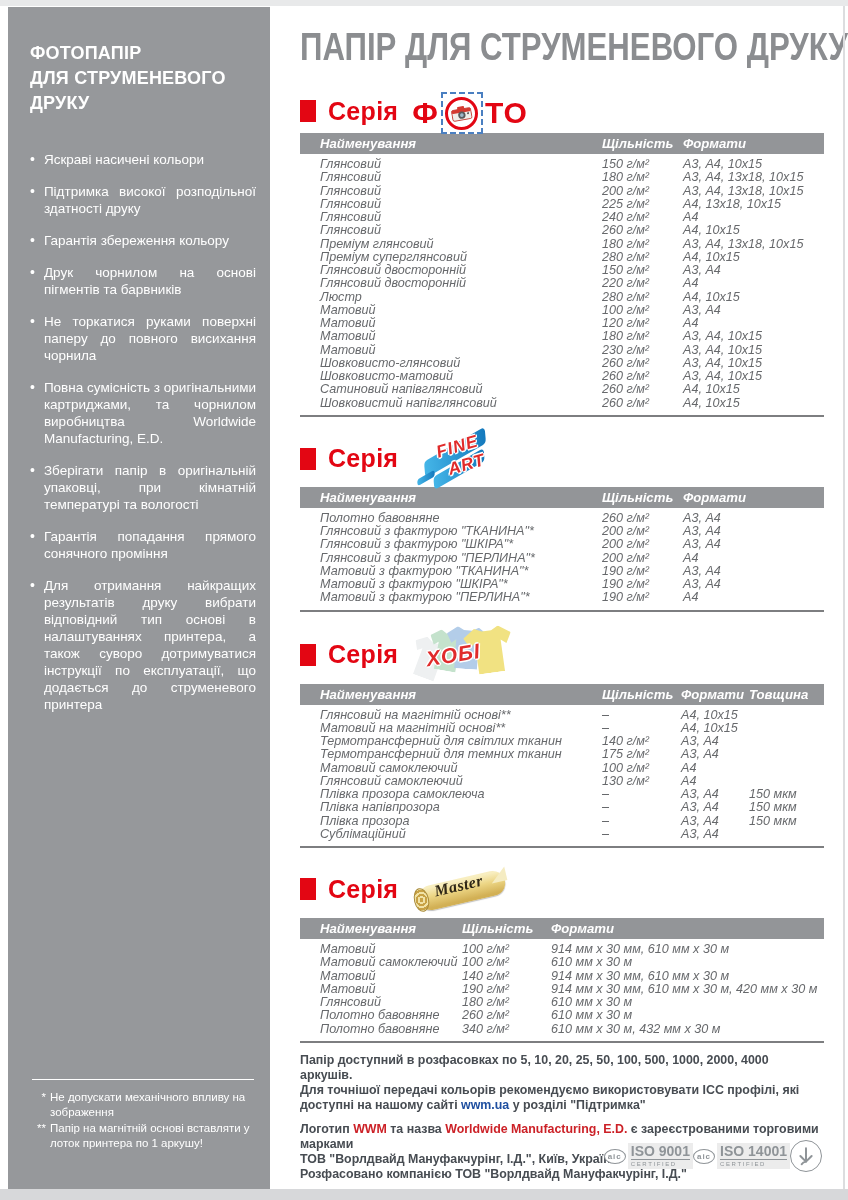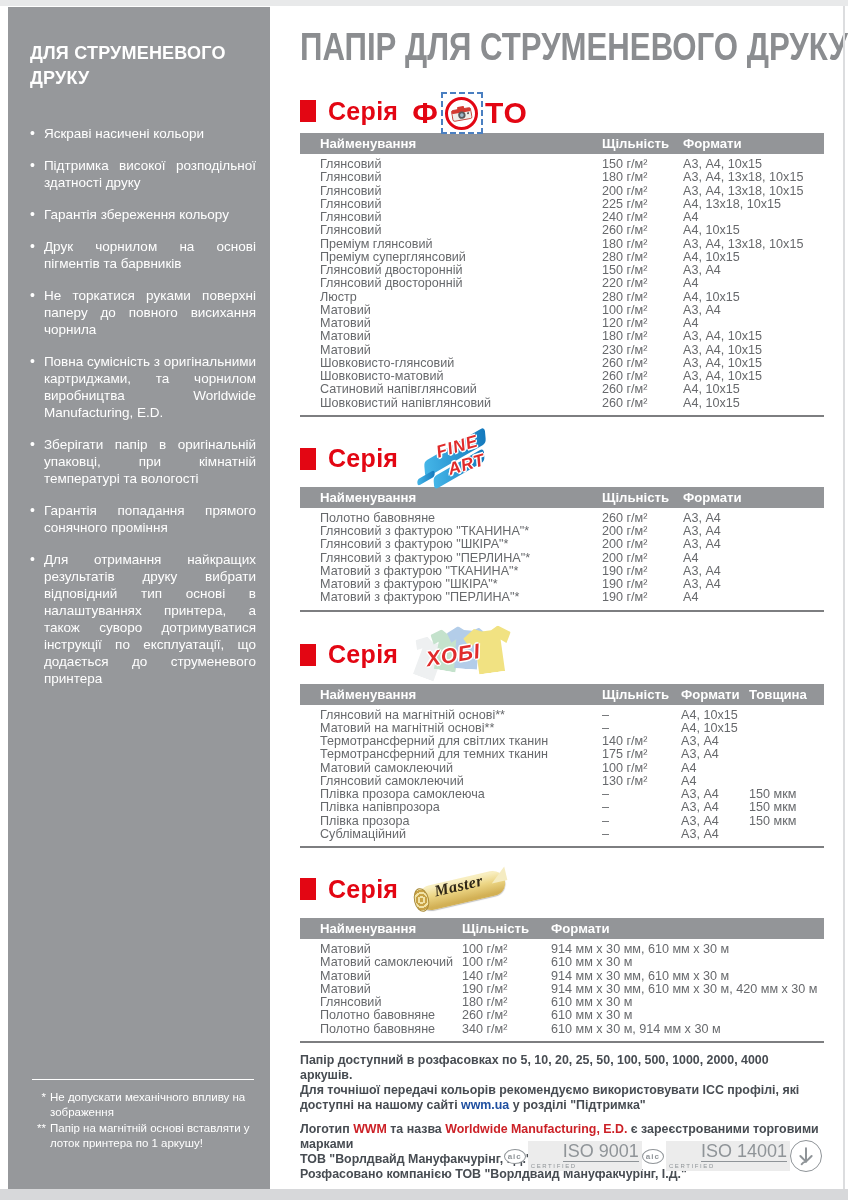--- a/index.html
+++ b/index.html
@@ -27,21 +27,21 @@
   
   .main { position:absolute; left:300px; top:0; width:524px; }
   .main-title { margin-top:26px; font-size:38px; font-weight:bold; color:#8b8d90; white-space:nowrap;
                 display:inline-block; transform:scaleX(.82); transform-origin:left center; letter-spacing:0; }
 
   .sec-head { display:flex; align-items:center; position:relative; z-index:2; }
   .red-sq { width:16px; height:22px; background:#e30613; margin-right:12px; flex:0 0 auto; }
   .sec-label { color:#e30613; font-weight:bold; font-size:25px; letter-spacing:.3px; }
 
   
-  .table { width:524px; }
+  .table { width:524px;font-style:italic; }
   .thead { display:grid; height:21px; align-items:center; background:#939598; color:#fff;
            font-weight:bold; font-size:13.2px; padding-left:20px; }
   .tbody { padding:4px 0 5px 20px; border-bottom:2px solid #7d7e80; }
   .trow { display:grid; line-height:13.25px; font-size:12.6px; color:#67696c; }
   .tcell { white-space:nowrap; }
   .t-a .thead, .t-a .trow { grid-template-columns:282px 81px 1fr; }
   .t-c .thead, .t-c .trow { grid-template-columns:282px 79px 68px 1fr; }
   .t-d .thead, .t-d .trow { grid-template-columns:142px 89px 1fr; }
 
   
@@ -103,33 +103,34 @@
   .seg-n {}
   .seg-l { color:#1f4fa0; cursor:pointer; }
   .seg-r { color:#cc2127; }
 
   
   .badges { position:absolute; right:26px; bottom:28px; display:flex; align-items:center; color:#8f9498; }
   .iso-badge { display:flex; align-items:center; gap:2px; }
   .aic { font-size:8px; font-weight:bold; border:1.3px solid #8f9498; border-radius:50%; padding:2px 3px;
          letter-spacing:1px; background:#fff; position:relative; z-index:1; }
   .iso-txt { display:flex; flex-direction:column; line-height:1; background:#ececec; padding:1px 3px 2px; }
-  .iso-title { font-size:18px; font-weight:normal; border-bottom:1px solid #8f9498; padding-bottom:1px; white-space:nowrap;margin-left:32px; }
+  .iso-title { font-size:14px; font-weight:bold; border-bottom:1px solid #8f9498; padding-bottom:1px; white-space:nowrap; }
   .iso-sub { font-size:6px; letter-spacing:1.6px; margin-top:1px; }
   .eco-circle { width:32px; height:32px; border:1.6px solid #8f9498; border-radius:50%;
                 display:flex; align-items:center; justify-content:center; }
 </style>
 </head>
 <body>
 
 <div class="page">
   <div class="edge-top"></div>
 
   <div class="sidebar">
     <div class="sb-title">
+      <div>ФОТОПАПІР</div>
       <div>ДЛЯ СТРУМЕНЕВОГО ДРУКУ</div>
     </div>
     <div class="sb-bullets">
         <div class="bullet">
           <span class="dot">•</span>
           <span class="btext">Яскраві насичені кольори</span>
         </div>
         <div class="bullet">
           <span class="dot">•</span>
           <span class="btext">Підтримка високої розподільної здатності друку</span>
@@ -489,21 +490,21 @@
             <span class="tcell c2">610 мм х 30 м</span>
           </div>
           <div class="trow">
             <span class="tcell c0">Полотно бавовняне</span>
             <span class="tcell c1">260 г/м²</span>
             <span class="tcell c2">610 мм х 30 м</span>
           </div>
           <div class="trow">
             <span class="tcell c0">Полотно бавовняне</span>
             <span class="tcell c1">340 г/м²</span>
-            <span class="tcell c2">610 мм х 30 м, 914 мм х 30 м</span>
+            <span class="tcell c2">610 мм х 30 м, 432 мм х 30 м</span>
           </div>
         </div>
     </div>
 
     
     <div class="footer">
       <div class="fgroup1">
           <p class="fline"><span class="seg-n">Папір доступний в розфасовках по 5, 10, 20, 25, 50, 100, 500, 1000, 2000, 4000 аркушів.</span></p>
           <p class="fline"><span class="seg-n">Для точнішої передачі кольорів рекомендуємо використовувати ICC профілі, які доступні на нашому сайті </span><span class="seg-l">wwm.ua</span><span class="seg-n"> у розділі "Підтримка"</span></p>
         </div>

